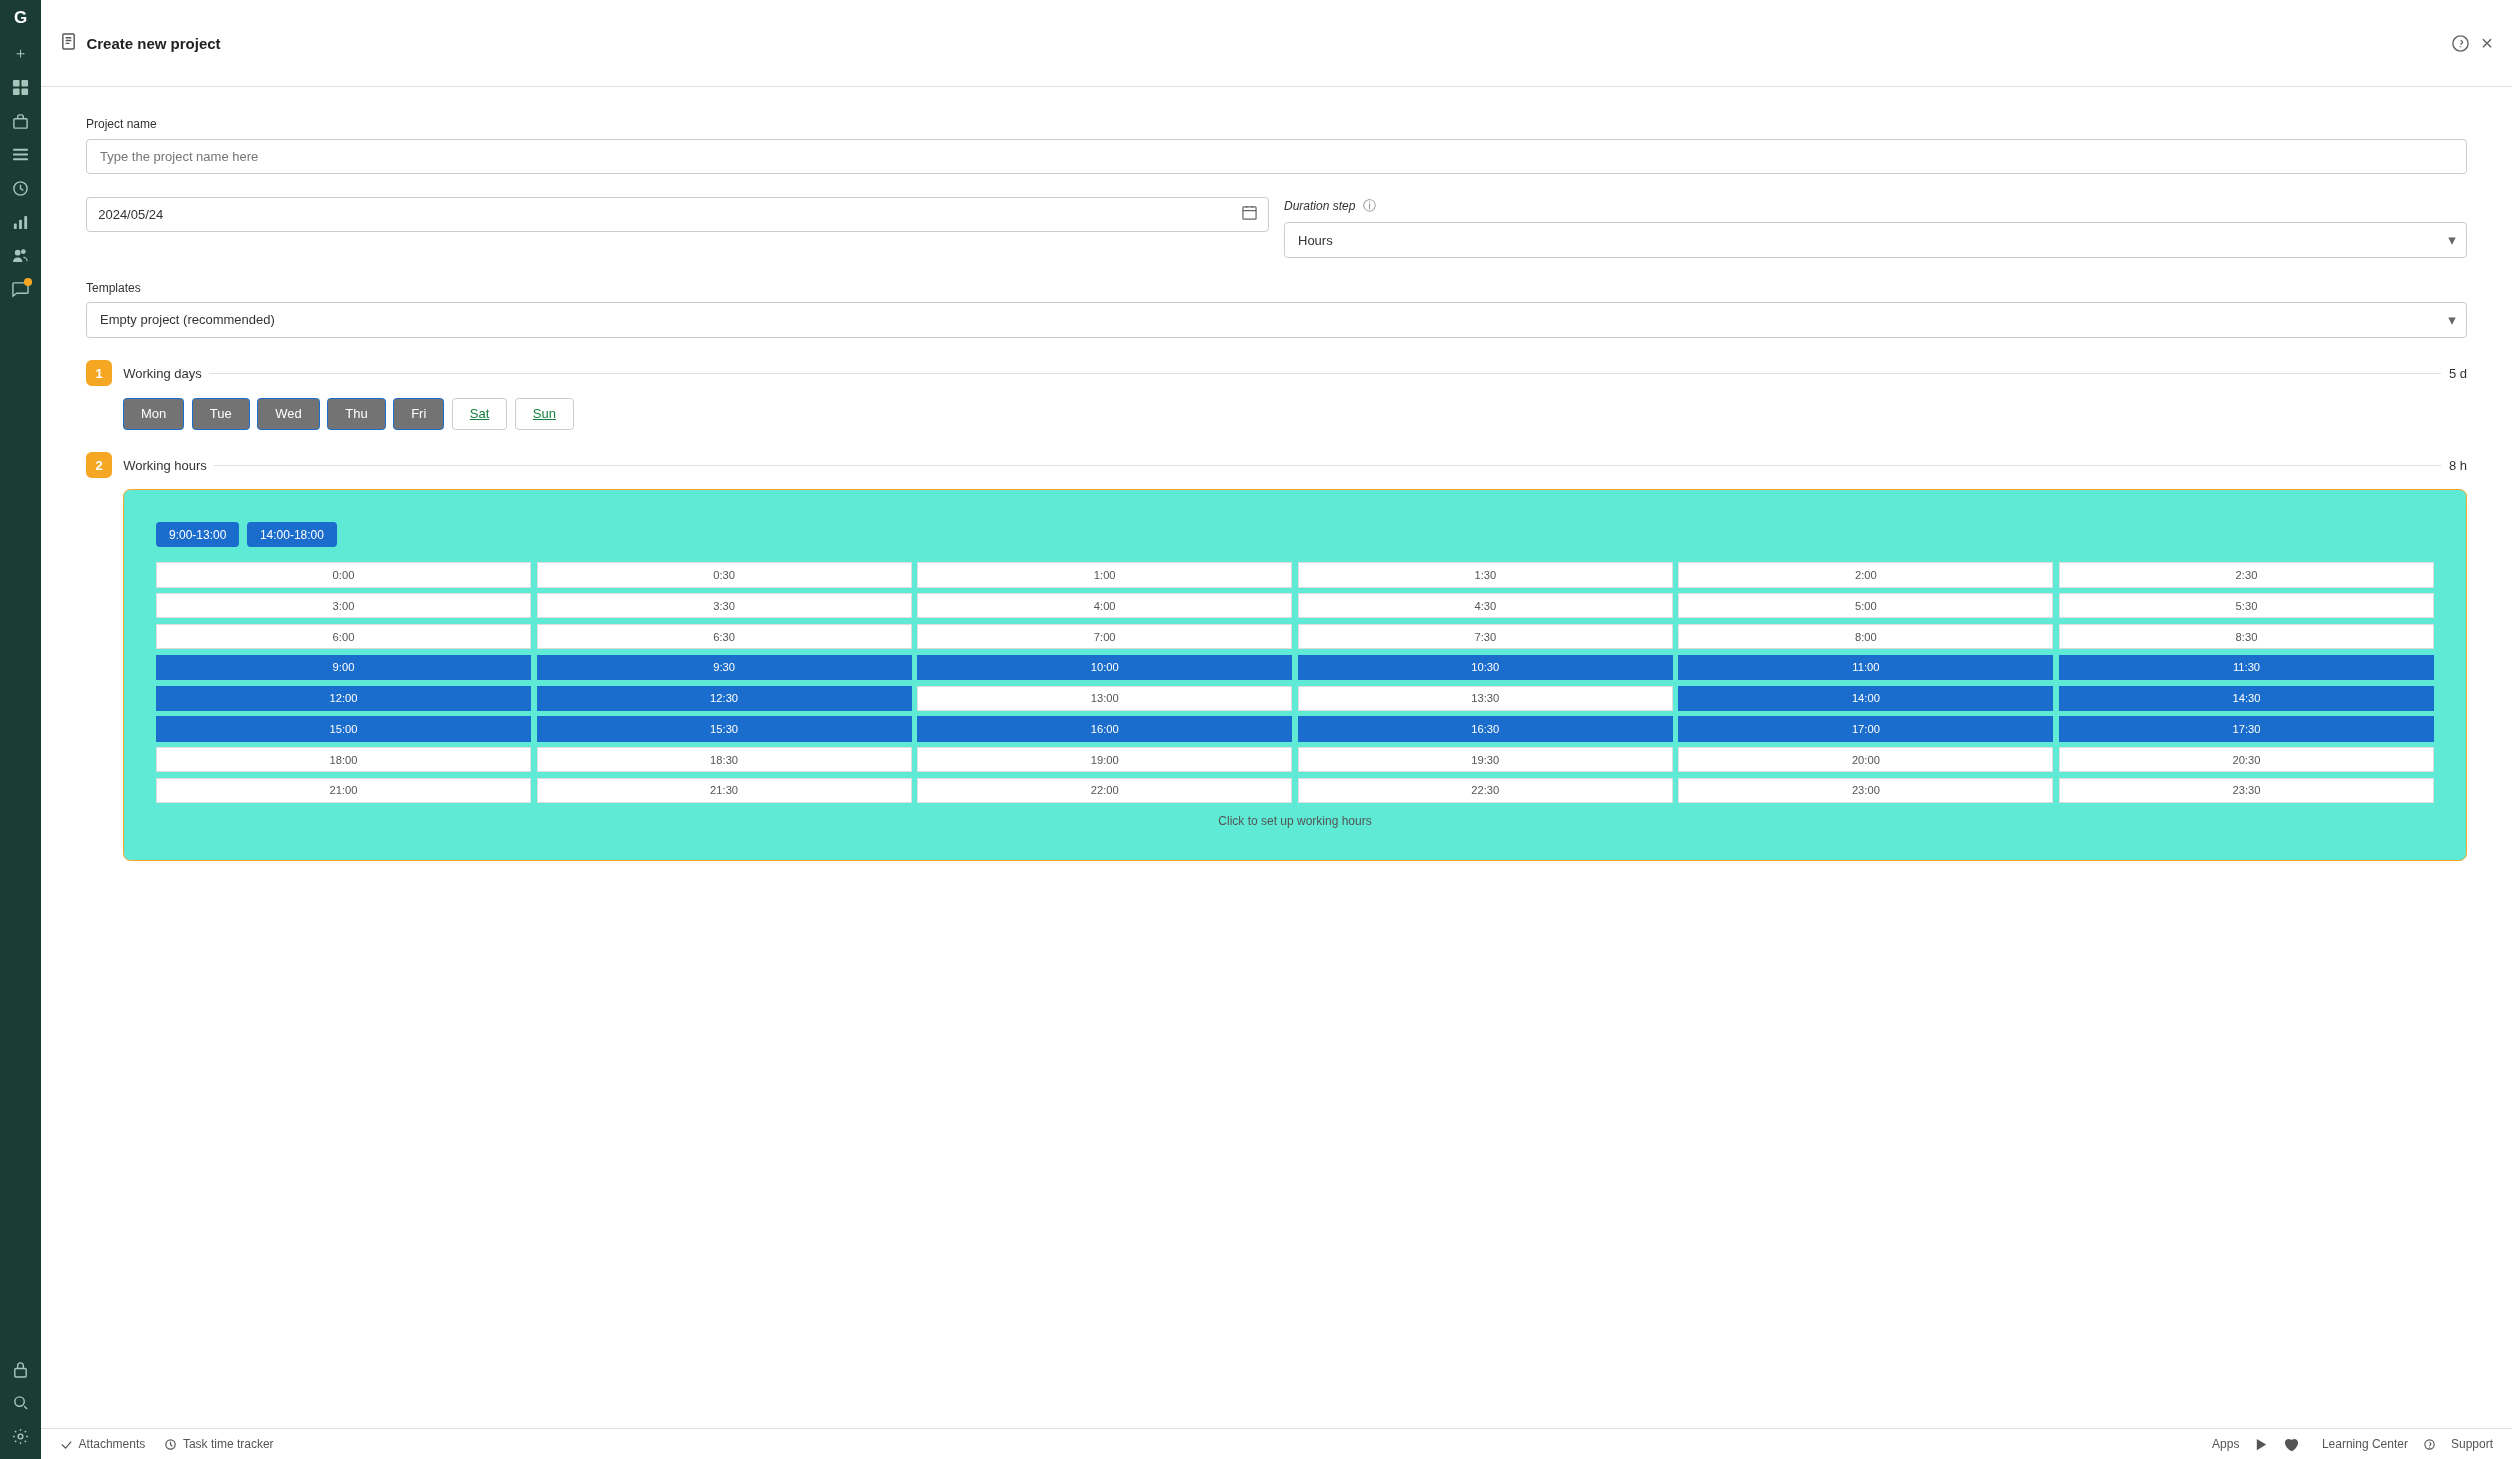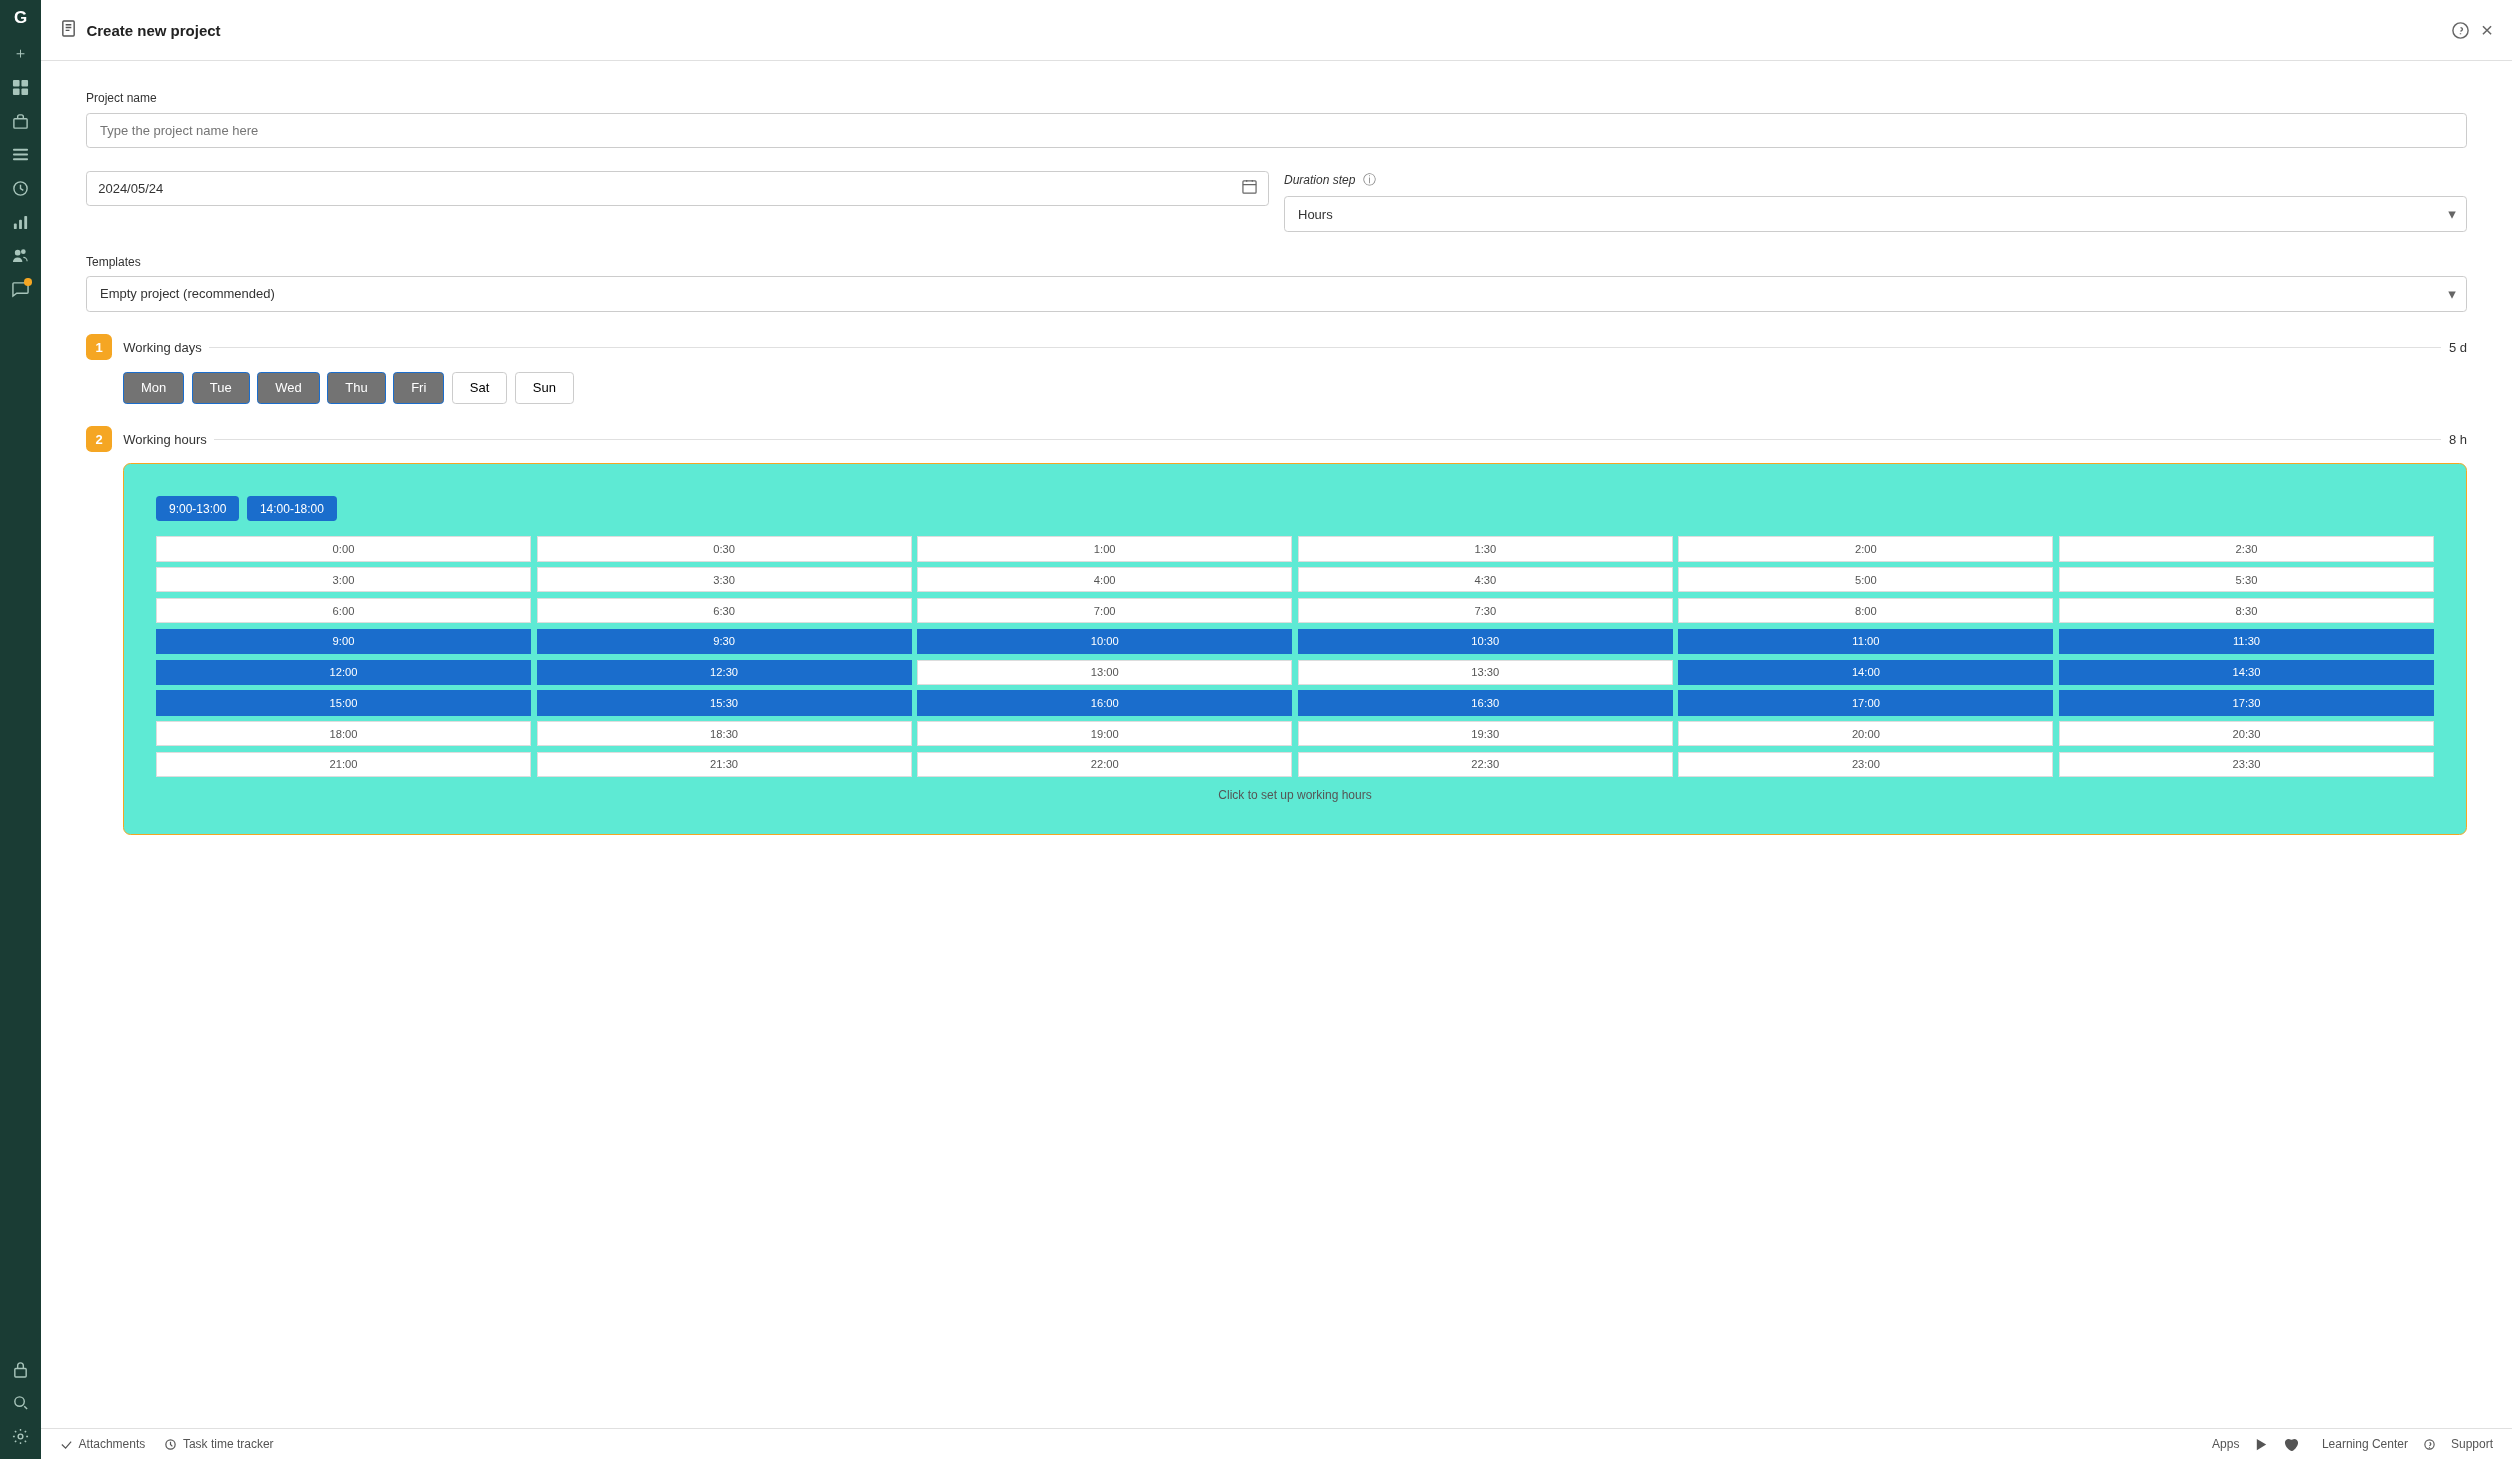--- a/index.html
+++ b/index.html
@@ -45,21 +45,21 @@
     .main-content {
       flex: 1;
       display: flex;
       flex-direction: column;
       overflow: hidden;
     }
 
     .modal-header {
       background: #fff;
       border-bottom: 0.9px solid #e0e0e0;
-      padding: 18px 19px;
+      padding: 31px 19px;
       display: flex;
       align-items: center;
       justify-content: space-between;
       flex-shrink: 0;
     }
     .modal-header-left {
       display: flex;
       align-items: center;
       gap: 9.4px;
     }
@@ -210,21 +210,22 @@
       cursor: pointer;
       font-weight: 500;
     }
     .day-btn.active {
       background: #737373;
       color: #fff;
       border-color: #1a6dcc;
     }
     .day-btn.inactive {
       background: #fff;
-      color: #000000;
+      color: #15803d;
+      text-decoration: underline;
     }
 
     .working-hours-section {
       margin-left: 37px;
       border: 1.9px solid #f5a623;
       border-radius: 7.5px;
       padding: 32px;
       background: #5eead4;
     }
 

